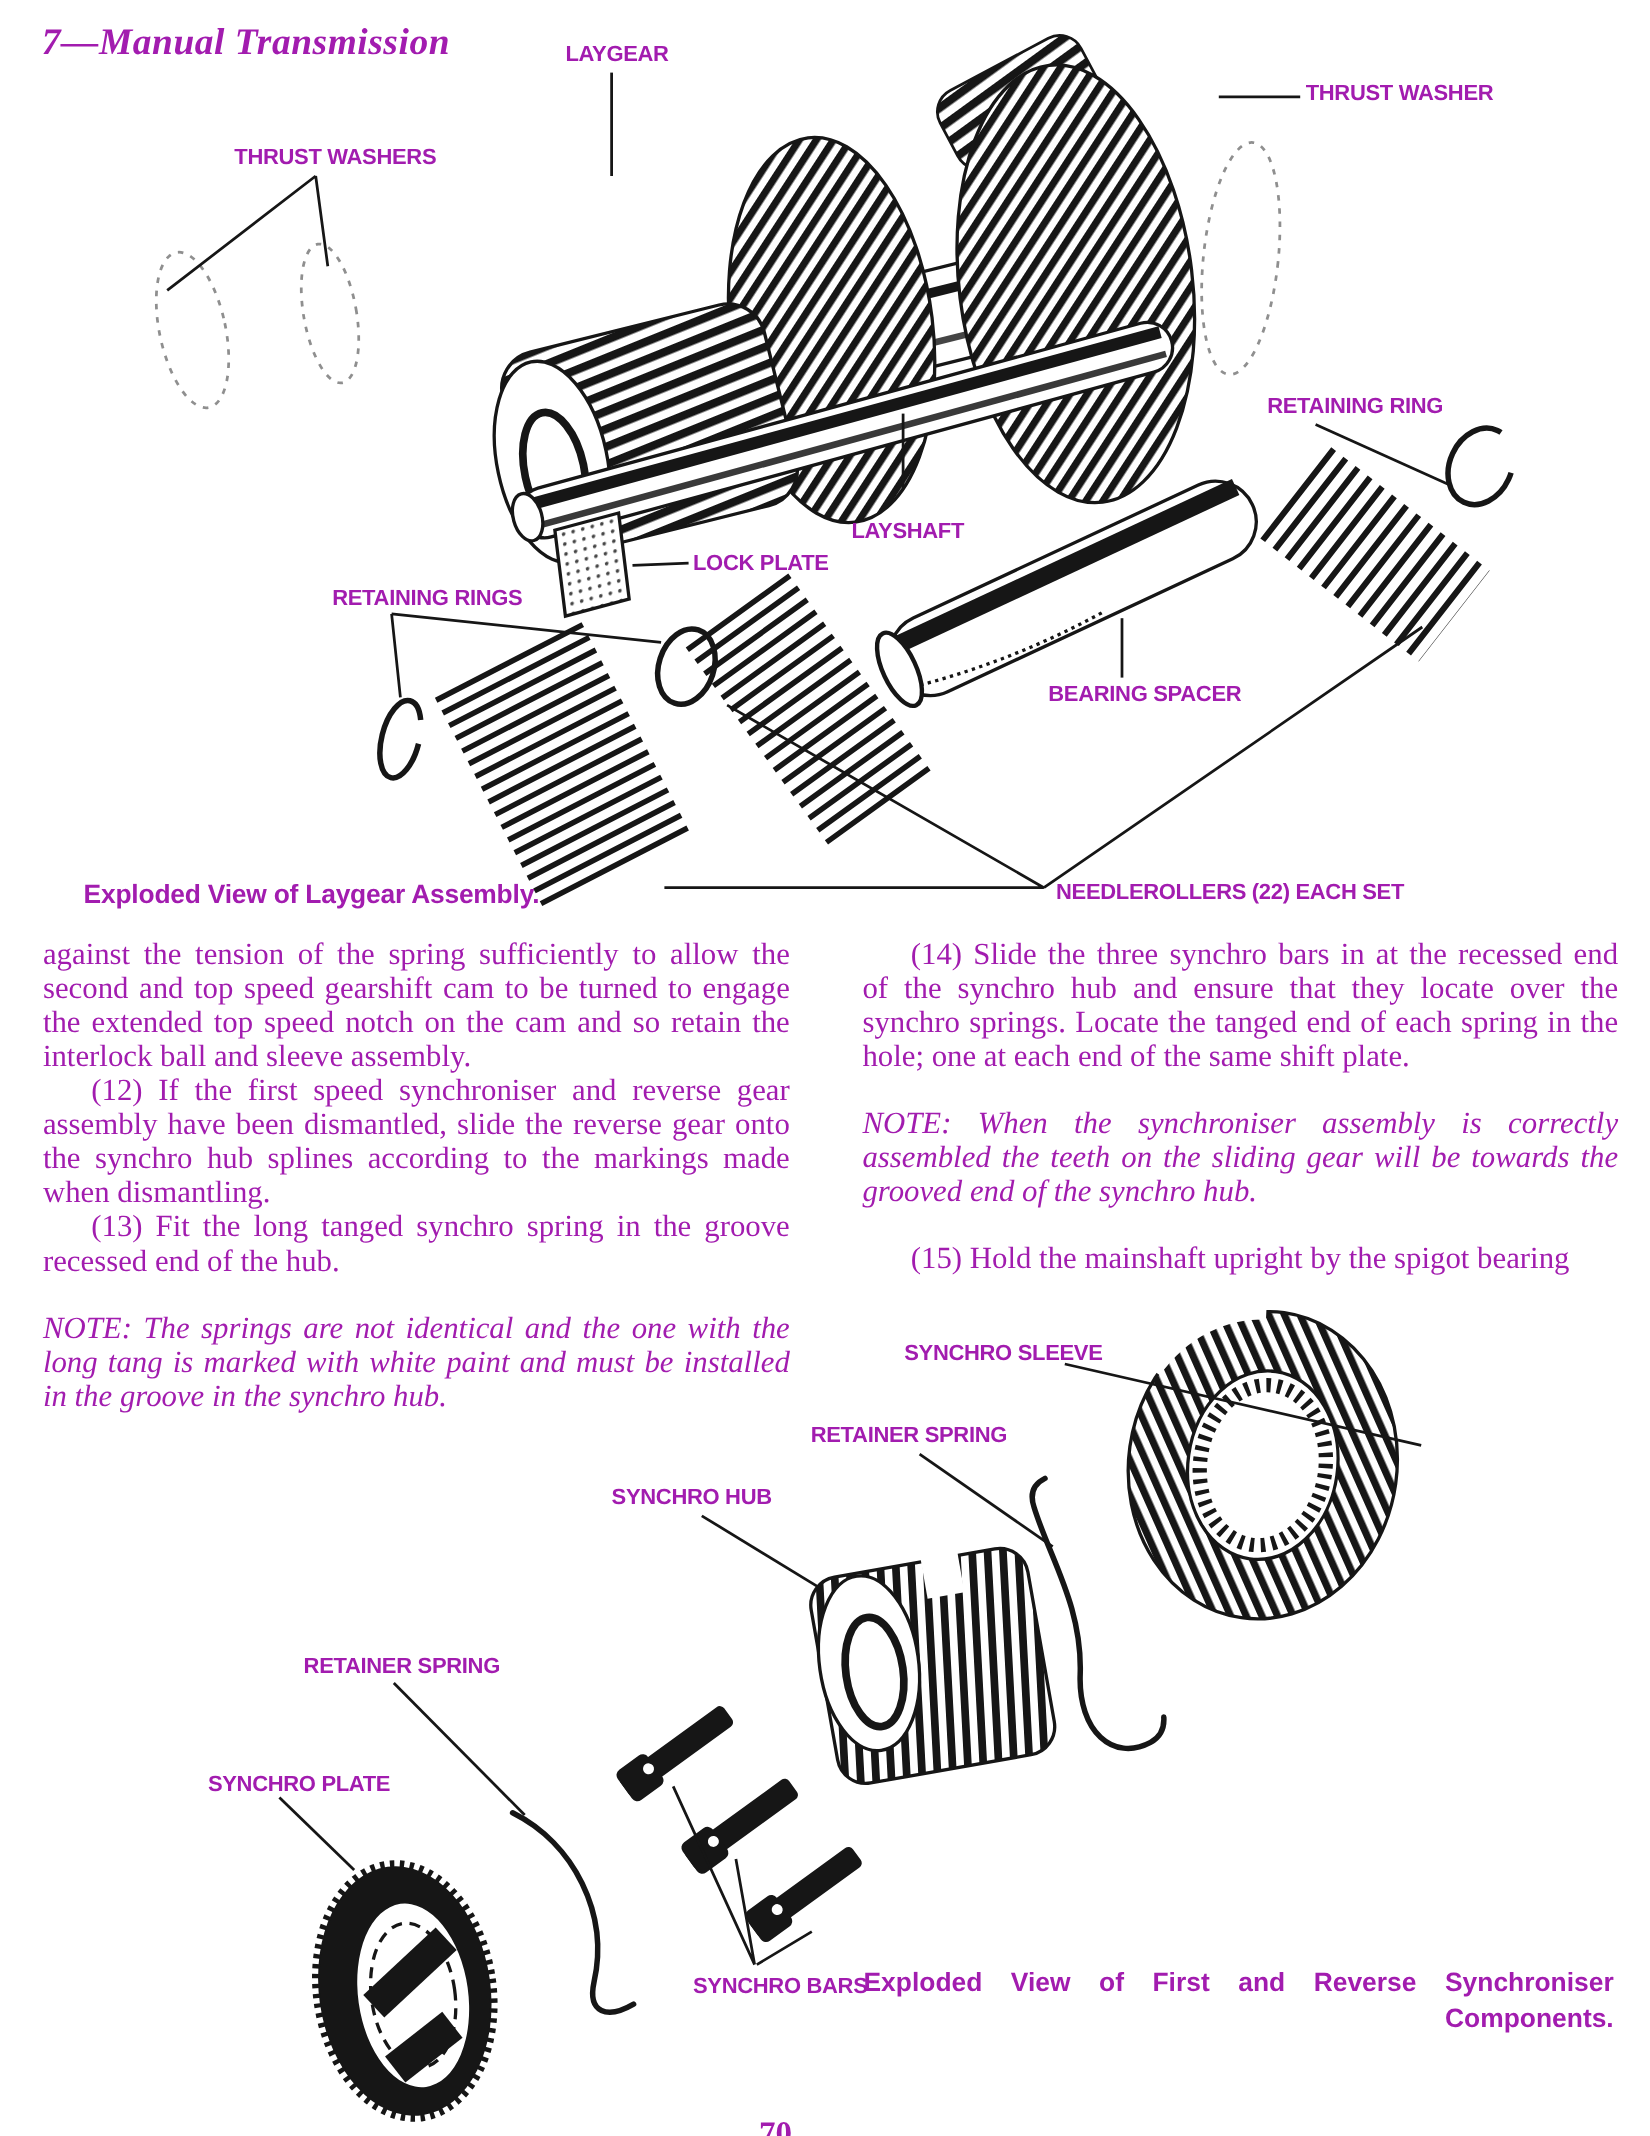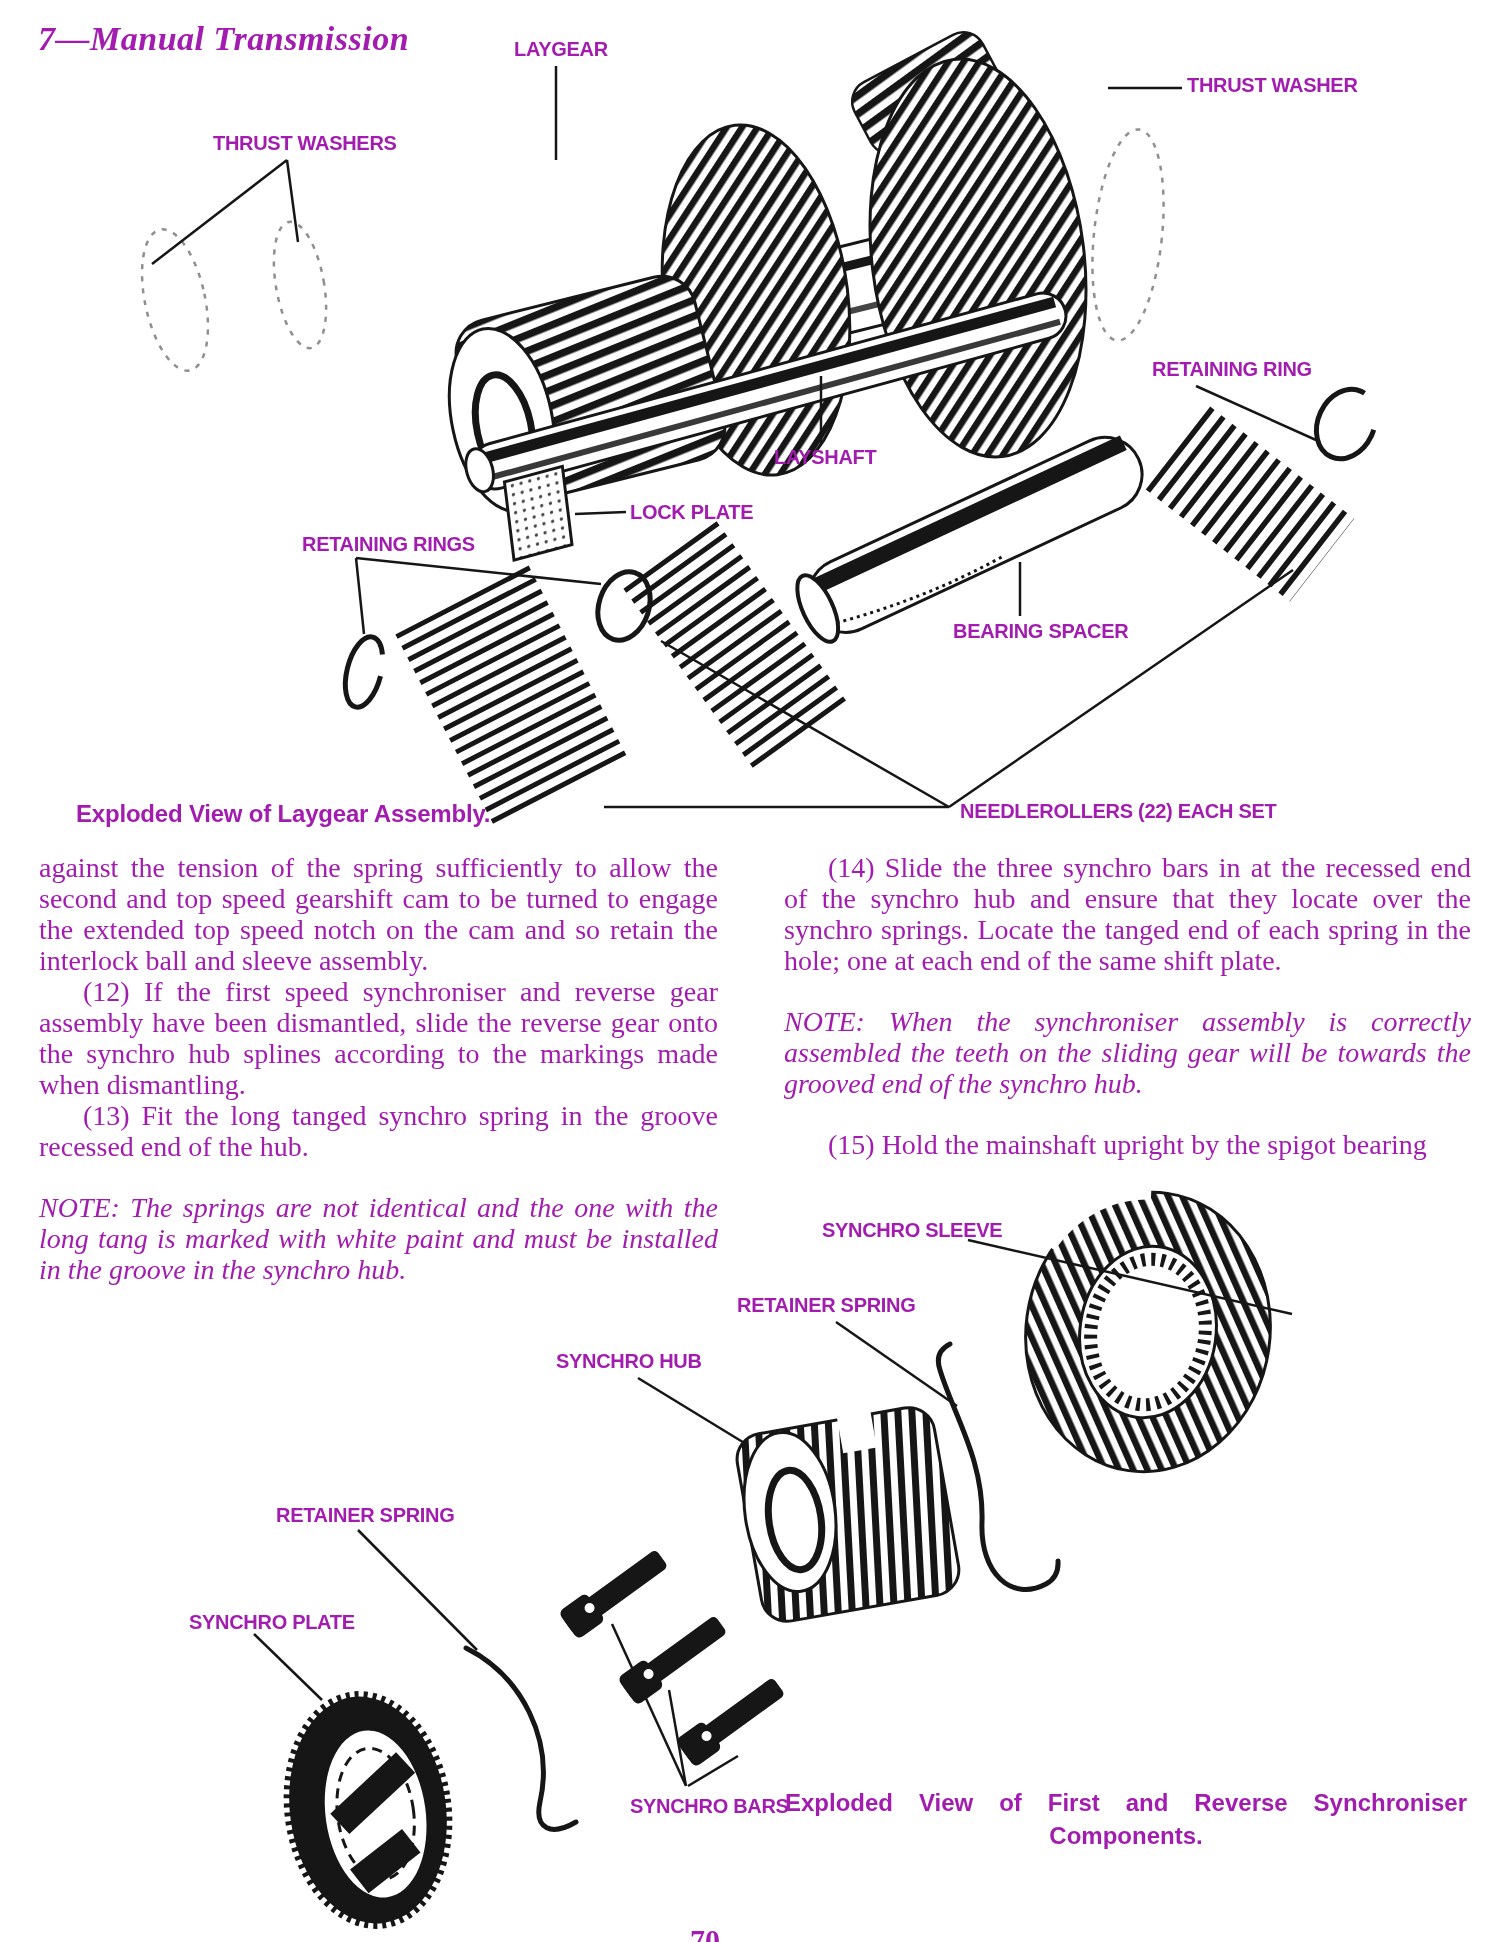--- a/index.html
+++ b/index.html
@@ -13,21 +13,21 @@
   .cap{position:absolute;font:700 24px "Liberation Sans",sans-serif;letter-spacing:-.2px;
        white-space:nowrap;}
   .col{position:absolute;font-size:28px;line-height:31px;}
   .bl{text-align:justify;text-align-last:justify;}
   .bl.last{text-align-last:left;}
   .bl.ind{text-indent:44px;}
   .note{margin-top:30px;font-style:italic;}
   .cap2{position:absolute;left:785px;top:1786px;width:682px;
         font:700 24px "Liberation Sans",sans-serif;line-height:33px;}
   .cap2 .c2l1{text-align:justify;text-align-last:justify;}
-  .cap2 .c2l2{text-align:center;}
+  .cap2 .c2l2{text-align:right;}
   .pageno{position:absolute;left:690px;top:1878px;width:120px;text-align:left;
           font:700 30px "Liberation Serif",serif;margin-top:45px;}
 </style>
 </head>
 <body>
 
 <div class="page">
 
   <svg class="art" width="1500" height="1942" viewBox="0 0 1500 1942">
     <defs>
@@ -174,21 +174,21 @@
       <path d="M612,1624 L686,1786 M669,1690 L686,1786 M738,1756 L688,1786"></path>
     </g>
   </svg>
 
   <div class="hdr">7—Manual Transmission</div>
 
   <div class="lbl" style="left:514px;top:38px">LAYGEAR</div>
   <div class="lbl" style="left:1187px;top:74px">THRUST WASHER</div>
   <div class="lbl" style="left:213px;top:132px">THRUST WASHERS</div>
   <div class="lbl" style="left:1152px;top:358px">RETAINING RING</div>
-  <div class="lbl" style="left:774px;top:446px">LAYSHAFT</div>
+  <div class="lbl" style="left:774px;top:472px">LAYSHAFT</div>
   <div class="lbl" style="left:630px;top:501px">LOCK PLATE</div>
   <div class="lbl" style="left:302px;top:533px">RETAINING RINGS</div>
   <div class="lbl" style="left:953px;top:620px">BEARING SPACER</div>
   <div class="lbl" style="left:960px;top:800px">NEEDLEROLLERS (22) EACH SET</div>
 
   <div class="cap" style="left:76px;top:800px">Exploded View of Laygear Assembly.</div>
 
   <div class="col" style="left:39px;top:852px;width:679px">
     <div class="bl">against the tension of the spring sufficiently to allow the</div>
     <div class="bl">second and top speed gearshift cam to be turned to engage</div>

